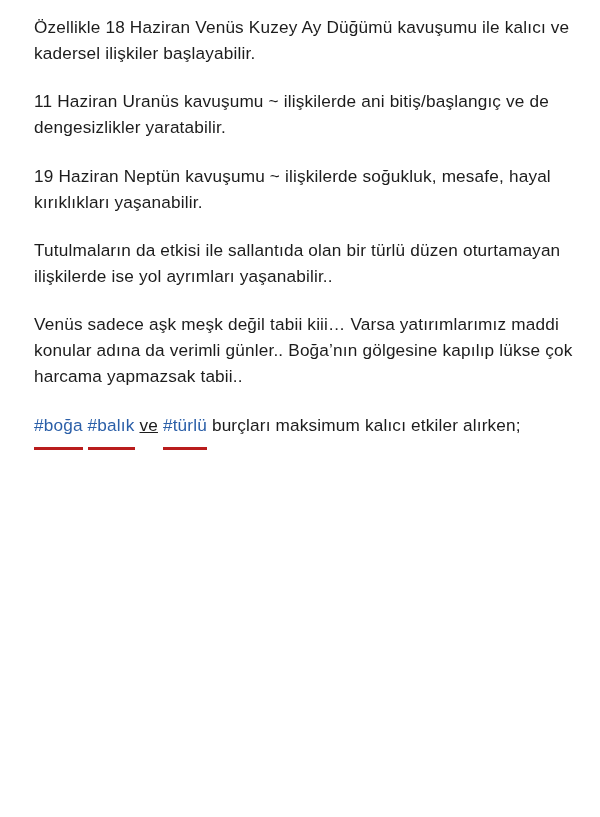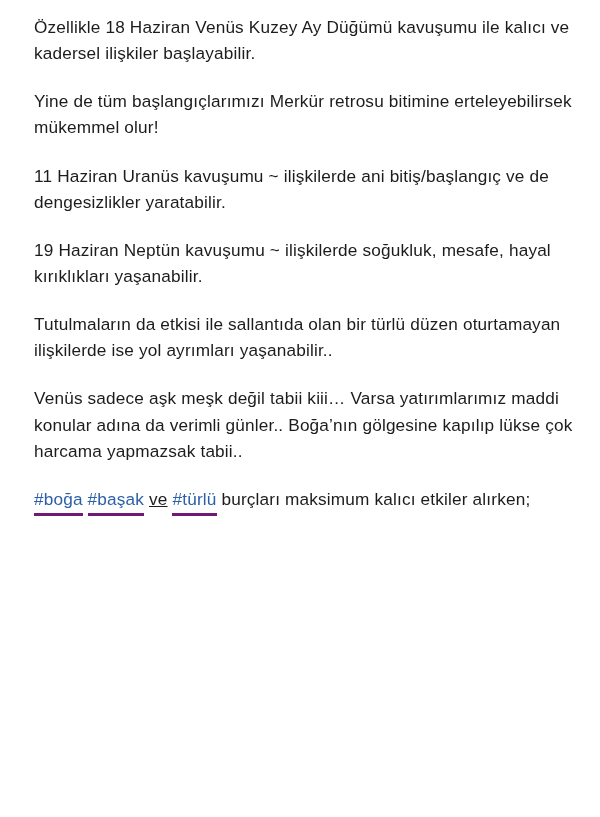--- a/index.html
+++ b/index.html
@@ -24,36 +24,35 @@
     margin: 0 0 22px 12px;
     color: #1c1c1c;
     letter-spacing: 0.01em;
   }
   .para:last-child {
     margin-bottom: 0;
   }
   .tag {
     color: #2b5fa8;
     text-decoration: none;
-    border-bottom: 3px solid #701a75;
-    padding-bottom: 4px;
+    border-bottom: 3px solid #b91c1c;
+    padding-bottom: 12px;
   }
   .tag-plain {
     color: #1c1c1c;
     text-decoration: underline;
   }
 </style>
 </head>
 <body>
 
 <div class="article">
 
   <p class="para">Özellikle 18 Haziran Venüs Kuzey Ay Düğümü kavuşumu ile kalıcı ve kadersel ilişkiler başlayabilir.</p>
-  <p class="para">Yine de tüm başlangıçlarımızı Merkür retrosu bitimine erteleyebilirsek mükemmel olur!</p>
   <p class="para">11 Haziran Uranüs kavuşumu ~ ilişkilerde ani bitiş/başlangıç ve de dengesizlikler yaratabilir.</p>
   <p class="para">19 Haziran Neptün kavuşumu ~ ilişkilerde soğukluk, mesafe, hayal kırıklıkları yaşanabilir.</p>
   <p class="para">Tutulmaların da etkisi ile sallantıda olan bir türlü düzen oturtamayan ilişkilerde ise yol ayrımları yaşanabilir..</p>
   <p class="para">Venüs sadece aşk meşk değil tabii kiii… Varsa yatırımlarımız maddi konular adına da verimli günler.. Boğa’nın gölgesine kapılıp lükse çok harcama yapmazsak tabii..</p>
 
-  <p class="para"><a class="tag" href="#">#boğa</a> <a class="tag" href="#">#başak</a> <span class="tag-plain">ve</span> <a class="tag" href="#">#türlü</a><span> burçları maksimum kalıcı etkiler alırken;</span></p>
+  <p class="para"><a class="tag" href="#">#boğa</a> <a class="tag" href="#">#balık</a> <span class="tag-plain">ve</span> <a class="tag" href="#">#türlü</a><span> burçları maksimum kalıcı etkiler alırken;</span></p>
 
 
 </div>
 
 </body></html>

